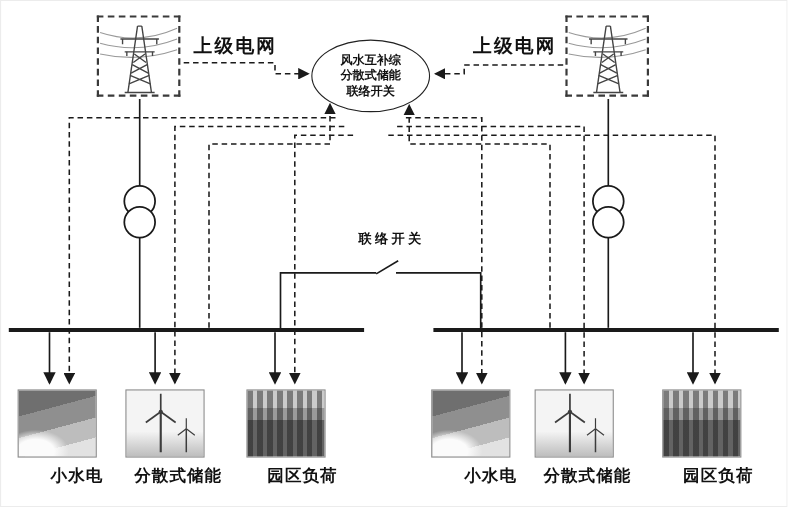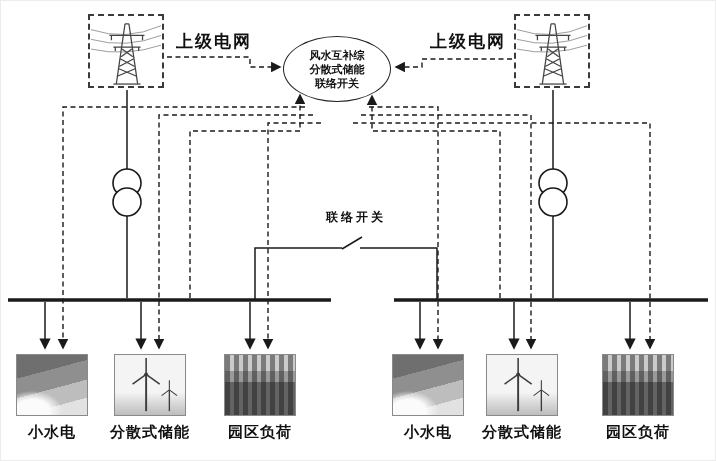--- a/index.html
+++ b/index.html
@@ -39,21 +39,21 @@
   }
   .tile.wind {
     background-image: linear-gradient(180deg,#f4f4f4 0 62%, #d2d2d2 85%, #bdbdbd 100%);
   }
   .tile.park {
     background-image:
       repeating-linear-gradient(90deg, rgba(25,25,25,.45) 0 5px, rgba(255,255,255,0) 5px 9px),
       linear-gradient(180deg,#cbcbcb 0 26%, #9a9a9a 26% 45%, #636363 45% 100%);
   }
   .tile-label {
-    top:423px; text-align:center; font-size:15px; font-weight:bold; color:#111;
+    top:423px; text-align:right; font-size:15px; font-weight:bold; color:#111;
     letter-spacing:1px; white-space:nowrap;
   }
   .turbine-svg { position:absolute; left:0; top:0; }
 </style>
 </head>
 <body>
 
 <div class="canvas">
 
   <svg class="svg-layer" width="716" height="461" viewBox="0 0 716 461">

